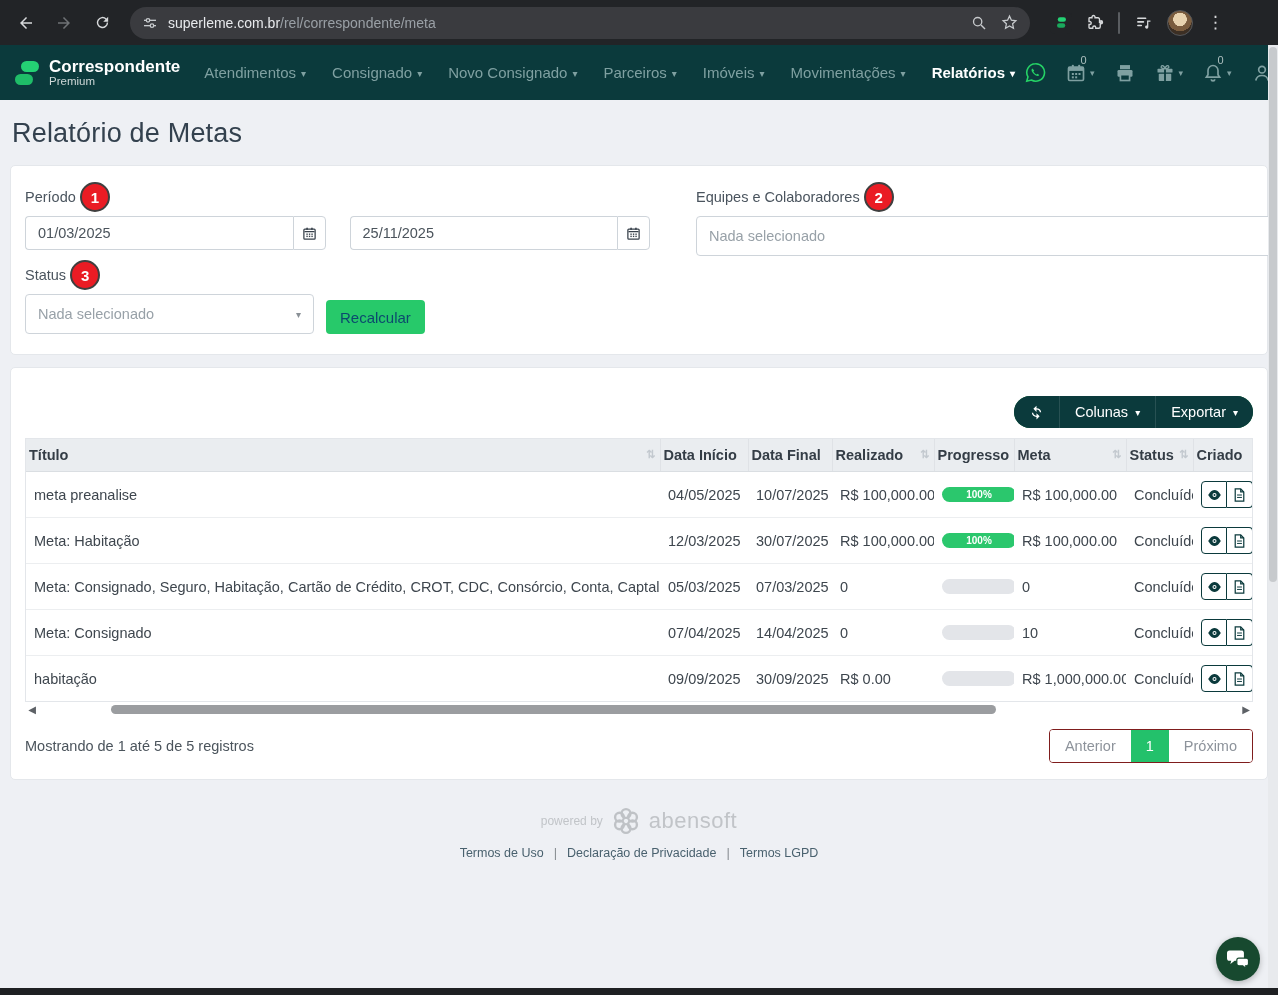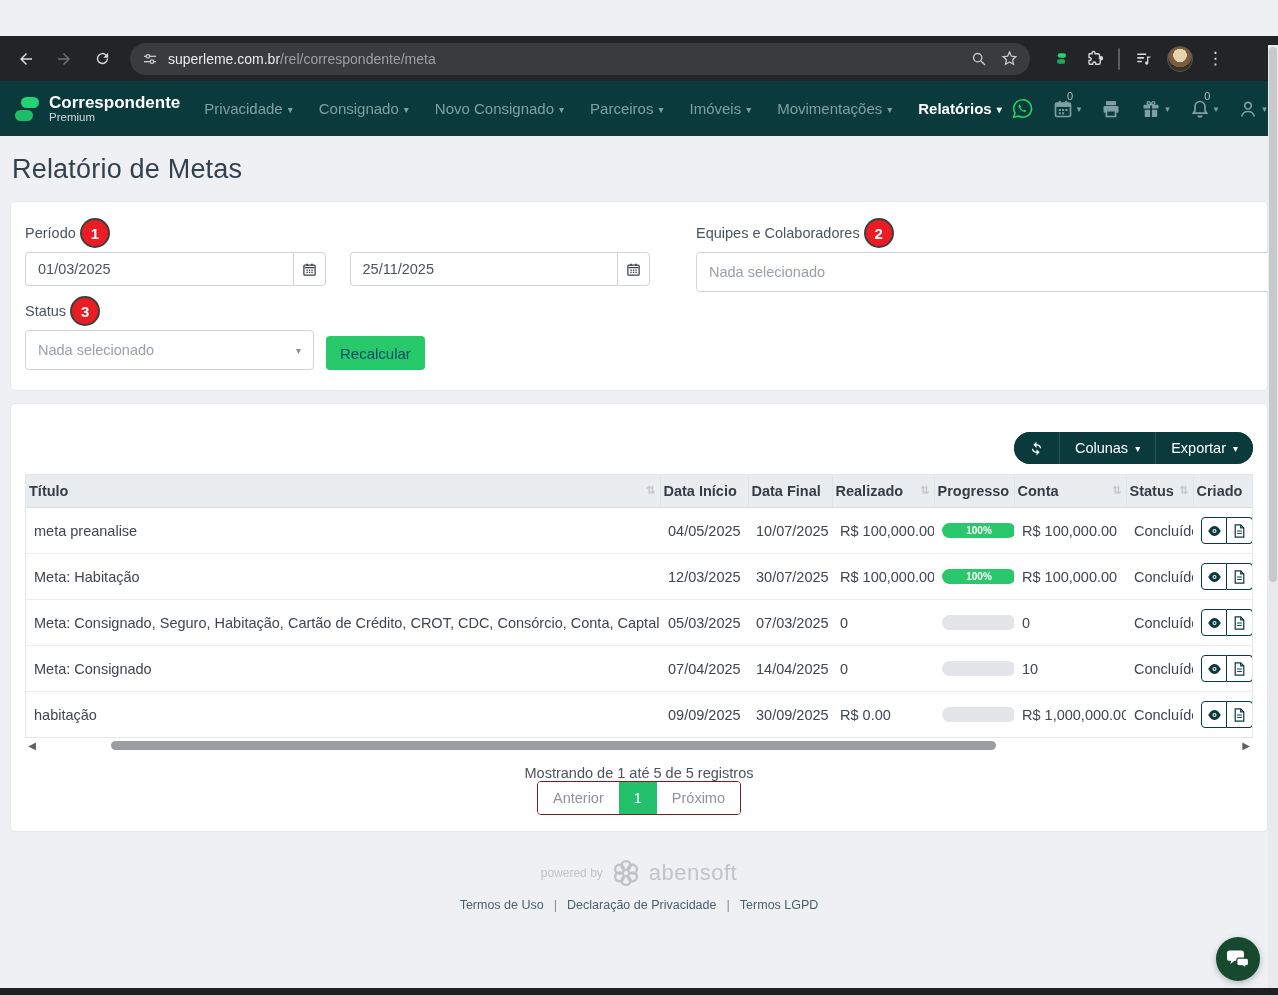--- a/index.html
+++ b/index.html
@@ -6,21 +6,21 @@
   html,body { width:1278px; height:995px; }
   body {
     font-family: "Liberation Sans", sans-serif;
     background:#eef0f4;
     position:relative;
     overflow:hidden;
   }
   
   .browser-bar{
     height:45px; background:#222427; display:flex; align-items:center;
-    padding:0 10px; gap:6px; position:relative; z-index:5;margin-top:36px;
+    padding:0 10px; gap:6px; position:relative; z-index:5;
   }
   .nav-btn{ width:32px; height:32px; display:flex; align-items:center; justify-content:center;
     border-radius:50%; color:#d7d9db; font-size:19px; cursor:pointer; }
   .omnibox{
     flex:0 0 900px; height:32px; background:#3a3b3f; border-radius:16px;
     display:flex; align-items:center; padding:0 12px; gap:10px; margin-left:6px;
   }
   .omnibox .site-info{ display:flex; align-items:center; }
   .url-text{ font-size:14px; color:#9aa0a6; flex:1; white-space:nowrap; overflow:hidden;}
   .url-text .domain{ color:#e8eaed; }
@@ -129,21 +129,21 @@
     width:26px; height:27px; background:#fff; border:1.5px solid #0b3a3c; display:flex;
     align-items:center; justify-content:center; cursor:pointer; color:#0b3a3c;
   }
   .act-btn:first-child{ border-radius:4px 0 0 4px; }
   .act-btn:last-child{ border-radius:0 4px 4px 0; border-left:none;}
   
   .hscroll{ height:12px; display:flex; align-items:center; margin-top:1px; position:relative;}
   .hs-arrow{ color:#5d6166; font-size:10px; width:14px; text-align:center; cursor:pointer;}
   .hs-track{ flex:1; height:9px; position:relative;}
   .hs-thumb{ position:absolute; left:72px; width:885px; top:0; height:9px; background:#9b9da0; border-radius:5px; cursor:grab;}
-  .table-footer{ display:flex; justify-content:space-between; align-items:center; margin-top:14px;flex-direction:column;}
+  .table-footer{ display:flex; justify-content:space-between; align-items:center; margin-top:14px;}
   .summary{ font-size:14.5px; color:#4b545c; }
   .pagination{ display:flex; border:1px solid #7f1d1d; border-radius:4px; overflow:hidden;align-items:flex-end;}
   .page-btn{
     padding:8px 15px; font-size:14.5px; background:#fff; color:#8d939b; cursor:pointer;
     border:none; font-family:"Liberation Sans",sans-serif;
   }
   .page-btn.current{ background:#23c16b; color:#fff; }
   
   .site-footer{ text-align:center; margin-top:26px; }
   .powered{ display:flex; align-items:center; justify-content:center; gap:8px; color:#c1c4c8;}
@@ -243,21 +243,21 @@
       <rect x="7" y="2" width="18" height="11" rx="5.5" fill="#24d174"></rect>
       <rect x="1" y="15" width="18" height="11" rx="5.5" fill="#1fbd68"></rect>
     </svg>
     <span class="brand-text">
       <div class="t1">Correspondente</div>
       <div class="t2">Premium</div>
     </span>
   </div>
   <div class="menu">
     <span class="menu-item">
-        <span>Privacidade</span>
+        <span>Atendimentos</span>
         <span class="caret">▾</span>
       </span>
     <span class="menu-item">
         <span>Consignado</span>
         <span class="caret">▾</span>
       </span>
     <span class="menu-item">
         <span>Novo Consignado</span>
         <span class="caret">▾</span>
       </span>
@@ -449,21 +449,21 @@
             <col class="c-status">
             <col class="c-criado">
         </colgroup>
         <thead>
           <tr>
             <th><span>Título</span><span class="sort">⇅</span></th>
             <th><span>Data Início</span></th>
             <th><span>Data Final</span></th>
             <th><span>Realizado</span><span class="sort">⇅</span></th>
             <th><span>Progresso</span></th>
-            <th><span>Conta</span><span class="sort">⇅</span></th>
+            <th><span>Meta</span><span class="sort">⇅</span></th>
             <th><span>Status</span><span class="sort">⇅</span></th>
             <th><span>Criado</span></th>
           </tr>
         </thead>
         <tbody>
           <tr>
             <td>meta preanalise</td>
             <td>04/05/2025</td>
             <td>10/07/2025</td>
             <td>R$ 100,000.00</td>

